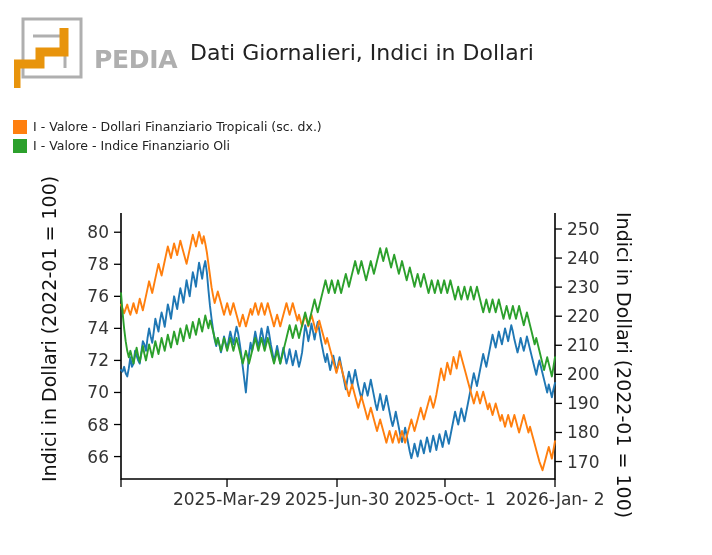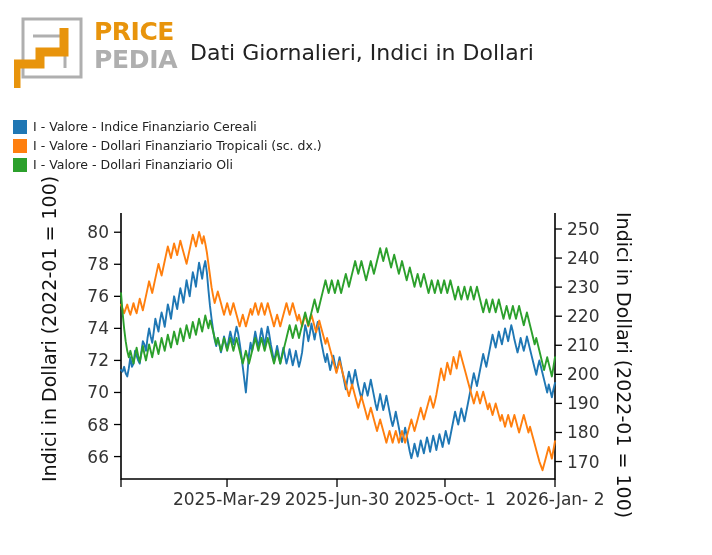--- a/index.html
+++ b/index.html
@@ -182,39 +182,34 @@
       <svg width="76" height="76" viewBox="0 0 76 76" aria-hidden="true">
 
         <rect x="9" y="3" width="58" height="58" fill="none" stroke="#AFAFAF" stroke-width="3"></rect>
 
         <path d="M 19 20 L 51 20 L 51 52" fill="none" stroke="#AFAFAF" stroke-width="3"></path>
 
         <path d="M 2 72 L 2 48 L 26 48 L 26 36 L 50 36 L 50 12" fill="none" stroke="#E8940C" stroke-width="9" stroke-linejoin="miter"></path>
       </svg>
     </div>
     <div id="logo-word">
-      <span class="logo-price">PRICE</span>
       <span class="logo-pedia">PEDIA</span>
     </div>
   </div>
 
   <div id="chart-title">Dati Giornalieri, Indici in Dollari</div>
 
   <div id="legend">
-    <div class="legend-row">
-      <span class="legend-swatch" style="background:#1f77b4"></span>
-      <span class="legend-label">I - Valore - Indice Finanziario Cereali</span>
-    </div>
     <div class="legend-row">
       <span class="legend-swatch" style="background:#ff7f0e"></span>
       <span class="legend-label">I - Valore - Dollari Finanziario Tropicali (sc. dx.)</span>
     </div>
     <div class="legend-row">
       <span class="legend-swatch" style="background:#2ca02c"></span>
-      <span class="legend-label">I - Valore - Dollari Finanziario Oli</span>
+      <span class="legend-label">I - Valore - Indice Finanziario Oli</span>
     </div>
   </div>
 
   <div id="ylabel-left">Indici in Dollari (2022-01 = 100)</div>
   <div id="ylabel-right">Indici in Dollari (2022-01 = 100)</div>
 
   <div id="plot-wrap">
     <svg id="plot-svg" width="712" height="555">
       <g id="axis-layer">
           <path d="M 121 213 L 121 479 L 555 479 L 555 213" class="spine"></path>

